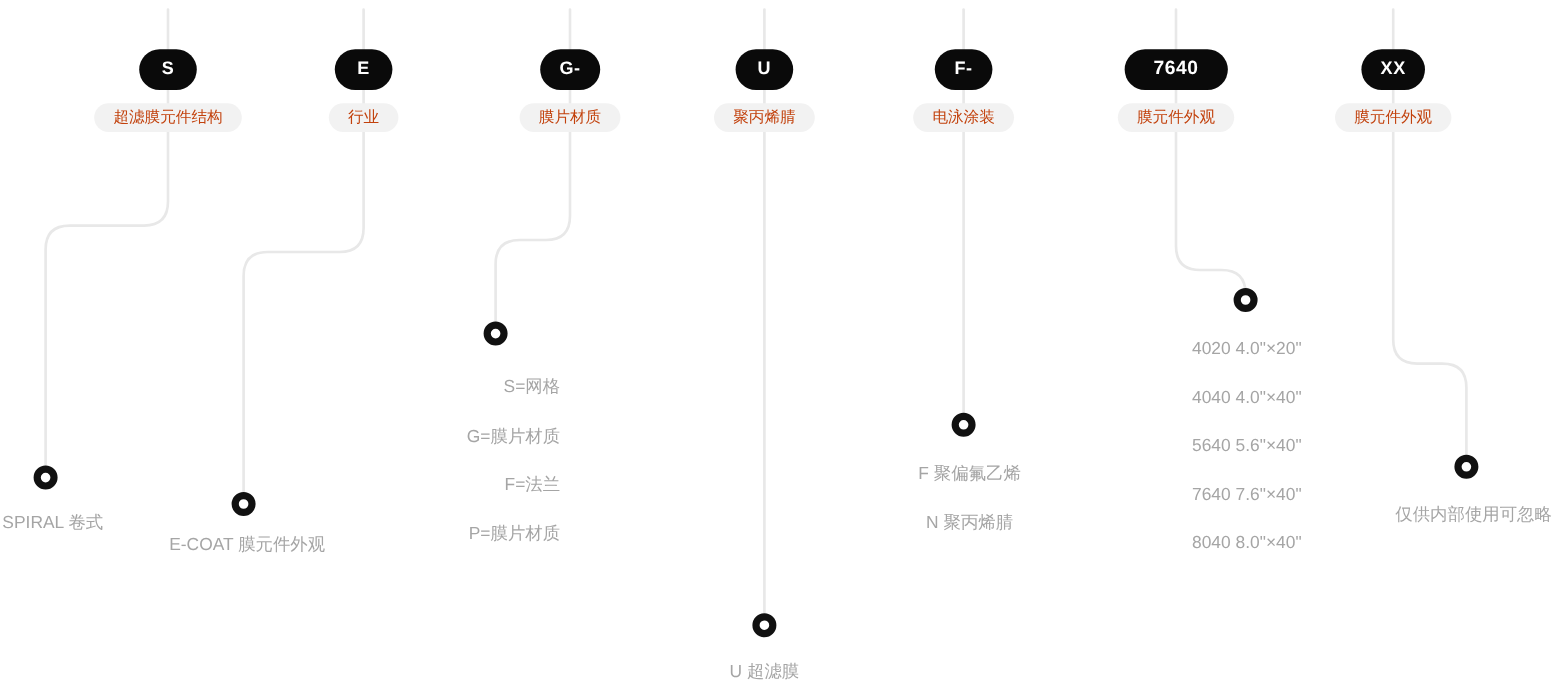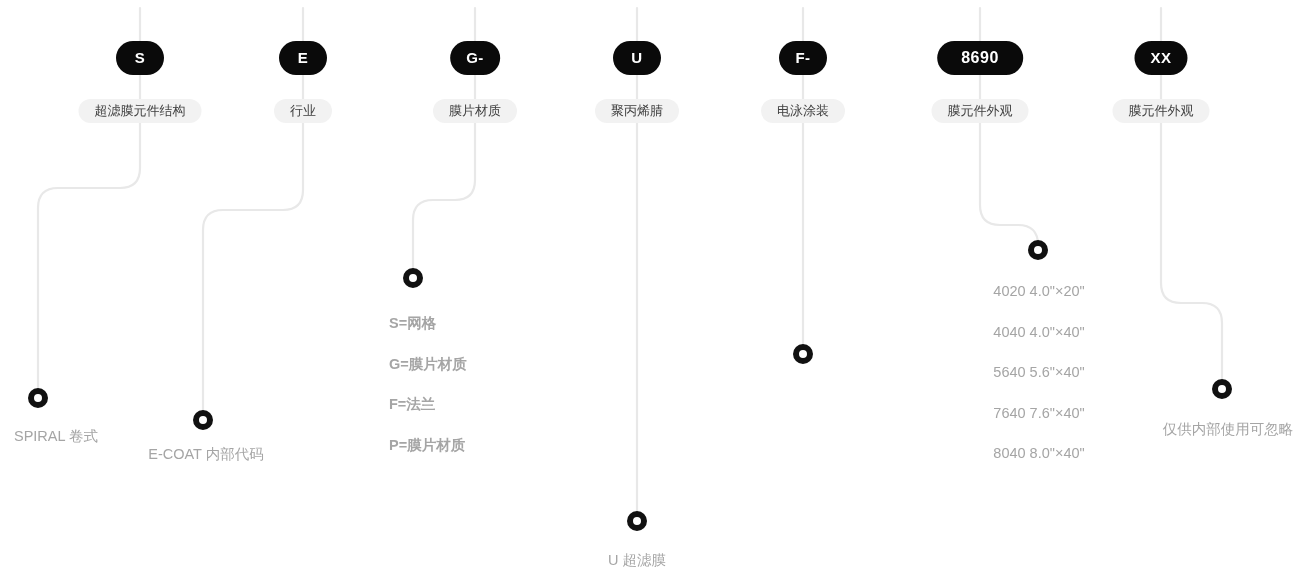--- a/index.html
+++ b/index.html
@@ -58,29 +58,29 @@
     font-size: 15px;
     font-weight: bold;
     letter-spacing: 0.5px;
     white-space: nowrap;
   }
   .pill.wide { padding: 0 24px; font-size: 16px; }
 
   
   .chip {
     position: absolute;
-    top: 99px;
+    top: 86px;
     left: 50%;
     transform: translateX(-50%);
     height: 24px;
     line-height: 24px;
     padding: 0 16px;
     box-sizing: border-box;
     background: #f2f2f2;
-    color: #404040;
+    color: #c2410c;
     border-radius: 12px;
     font-size: 13px;
     white-space: nowrap;
   }
 
   
   .ring {
     position: absolute;
     width: 20px;
     height: 20px;
@@ -96,21 +96,21 @@
     white-space: nowrap;
     color: #a5a5a5;
     font-size: 14.5px;
   }
   .options .opt {
     line-height: 1;
     margin-bottom: 26px;
   }
   .options .opt:last-child { margin-bottom: 0; }
   .options.center { text-align: center; transform: translateX(-50%); }
-  .options.left   { text-align: left; font-weight: bold; }
+  .options.left   { text-align: right; }
 </style>
 </head>
 <body>
 
 <div id="diagram">
 
   <svg class="connector-layer" width="1302" height="573" viewBox="0 0 1302 573" fill="none">
     <g stroke="#e8e8e8" stroke-width="2.2" fill="none" stroke-linecap="round">
 
       <path d="M140,8 L140,168 Q140,188 120,188 L58,188 Q38,188 38,208 L38,388"></path>
@@ -127,31 +127,31 @@
 
       <path d="M1161,8 L1161,283 Q1161,303 1181,303 L1202,303 Q1222,303 1222,323 L1222,379"></path>
     </g>
   </svg>
 
   <div class="column" style="left:140px">
     <div class="pill">S</div>
     <div class="chip">超滤膜元件结构</div>
   </div>
   <div class="ring" style="left:28px; top:388px"></div>
-  <div class="options center" style="left:56px; top:429px">
+  <div class="options center" style="left:44px; top:429px">
     <div class="opt">SPIRAL 卷式</div>
   </div>
 
   <div class="column" style="left:303px">
     <div class="pill">E</div>
     <div class="chip">行业</div>
   </div>
   <div class="ring" style="left:193px; top:410px"></div>
   <div class="options center" style="left:206px; top:447px">
-    <div class="opt">E-COAT 内部代码</div>
+    <div class="opt">E-COAT 膜元件外观</div>
   </div>
 
   <div class="column" style="left:475px">
     <div class="pill">G-</div>
     <div class="chip">膜片材质</div>
   </div>
   <div class="ring" style="left:403px; top:268px"></div>
   <div class="options left" style="left:389px; top:316px">
     <div class="opt">S=网格</div>
     <div class="opt">G=膜片材质</div>
@@ -166,23 +166,27 @@
   <div class="ring" style="left:627px; top:511px"></div>
   <div class="options center" style="left:637px; top:553px">
     <div class="opt">U 超滤膜</div>
   </div>
 
   <div class="column" style="left:803px">
     <div class="pill">F-</div>
     <div class="chip">电泳涂装</div>
   </div>
   <div class="ring" style="left:793px; top:344px"></div>
+  <div class="options center" style="left:808px; top:388px">
+    <div class="opt">F 聚偏氟乙烯</div>
+    <div class="opt">N 聚丙烯腈</div>
+  </div>
 
   <div class="column" style="left:980px">
-    <div class="pill wide">8690</div>
+    <div class="pill wide">7640</div>
     <div class="chip">膜元件外观</div>
   </div>
   <div class="ring" style="left:1028px; top:240px"></div>
   <div class="options center" style="left:1039px; top:284px">
     <div class="opt">4020 4.0"×20"</div>
     <div class="opt">4040 4.0"×40"</div>
     <div class="opt">5640 5.6"×40"</div>
     <div class="opt">7640 7.6"×40"</div>
     <div class="opt">8040 8.0"×40"</div>
   </div>

